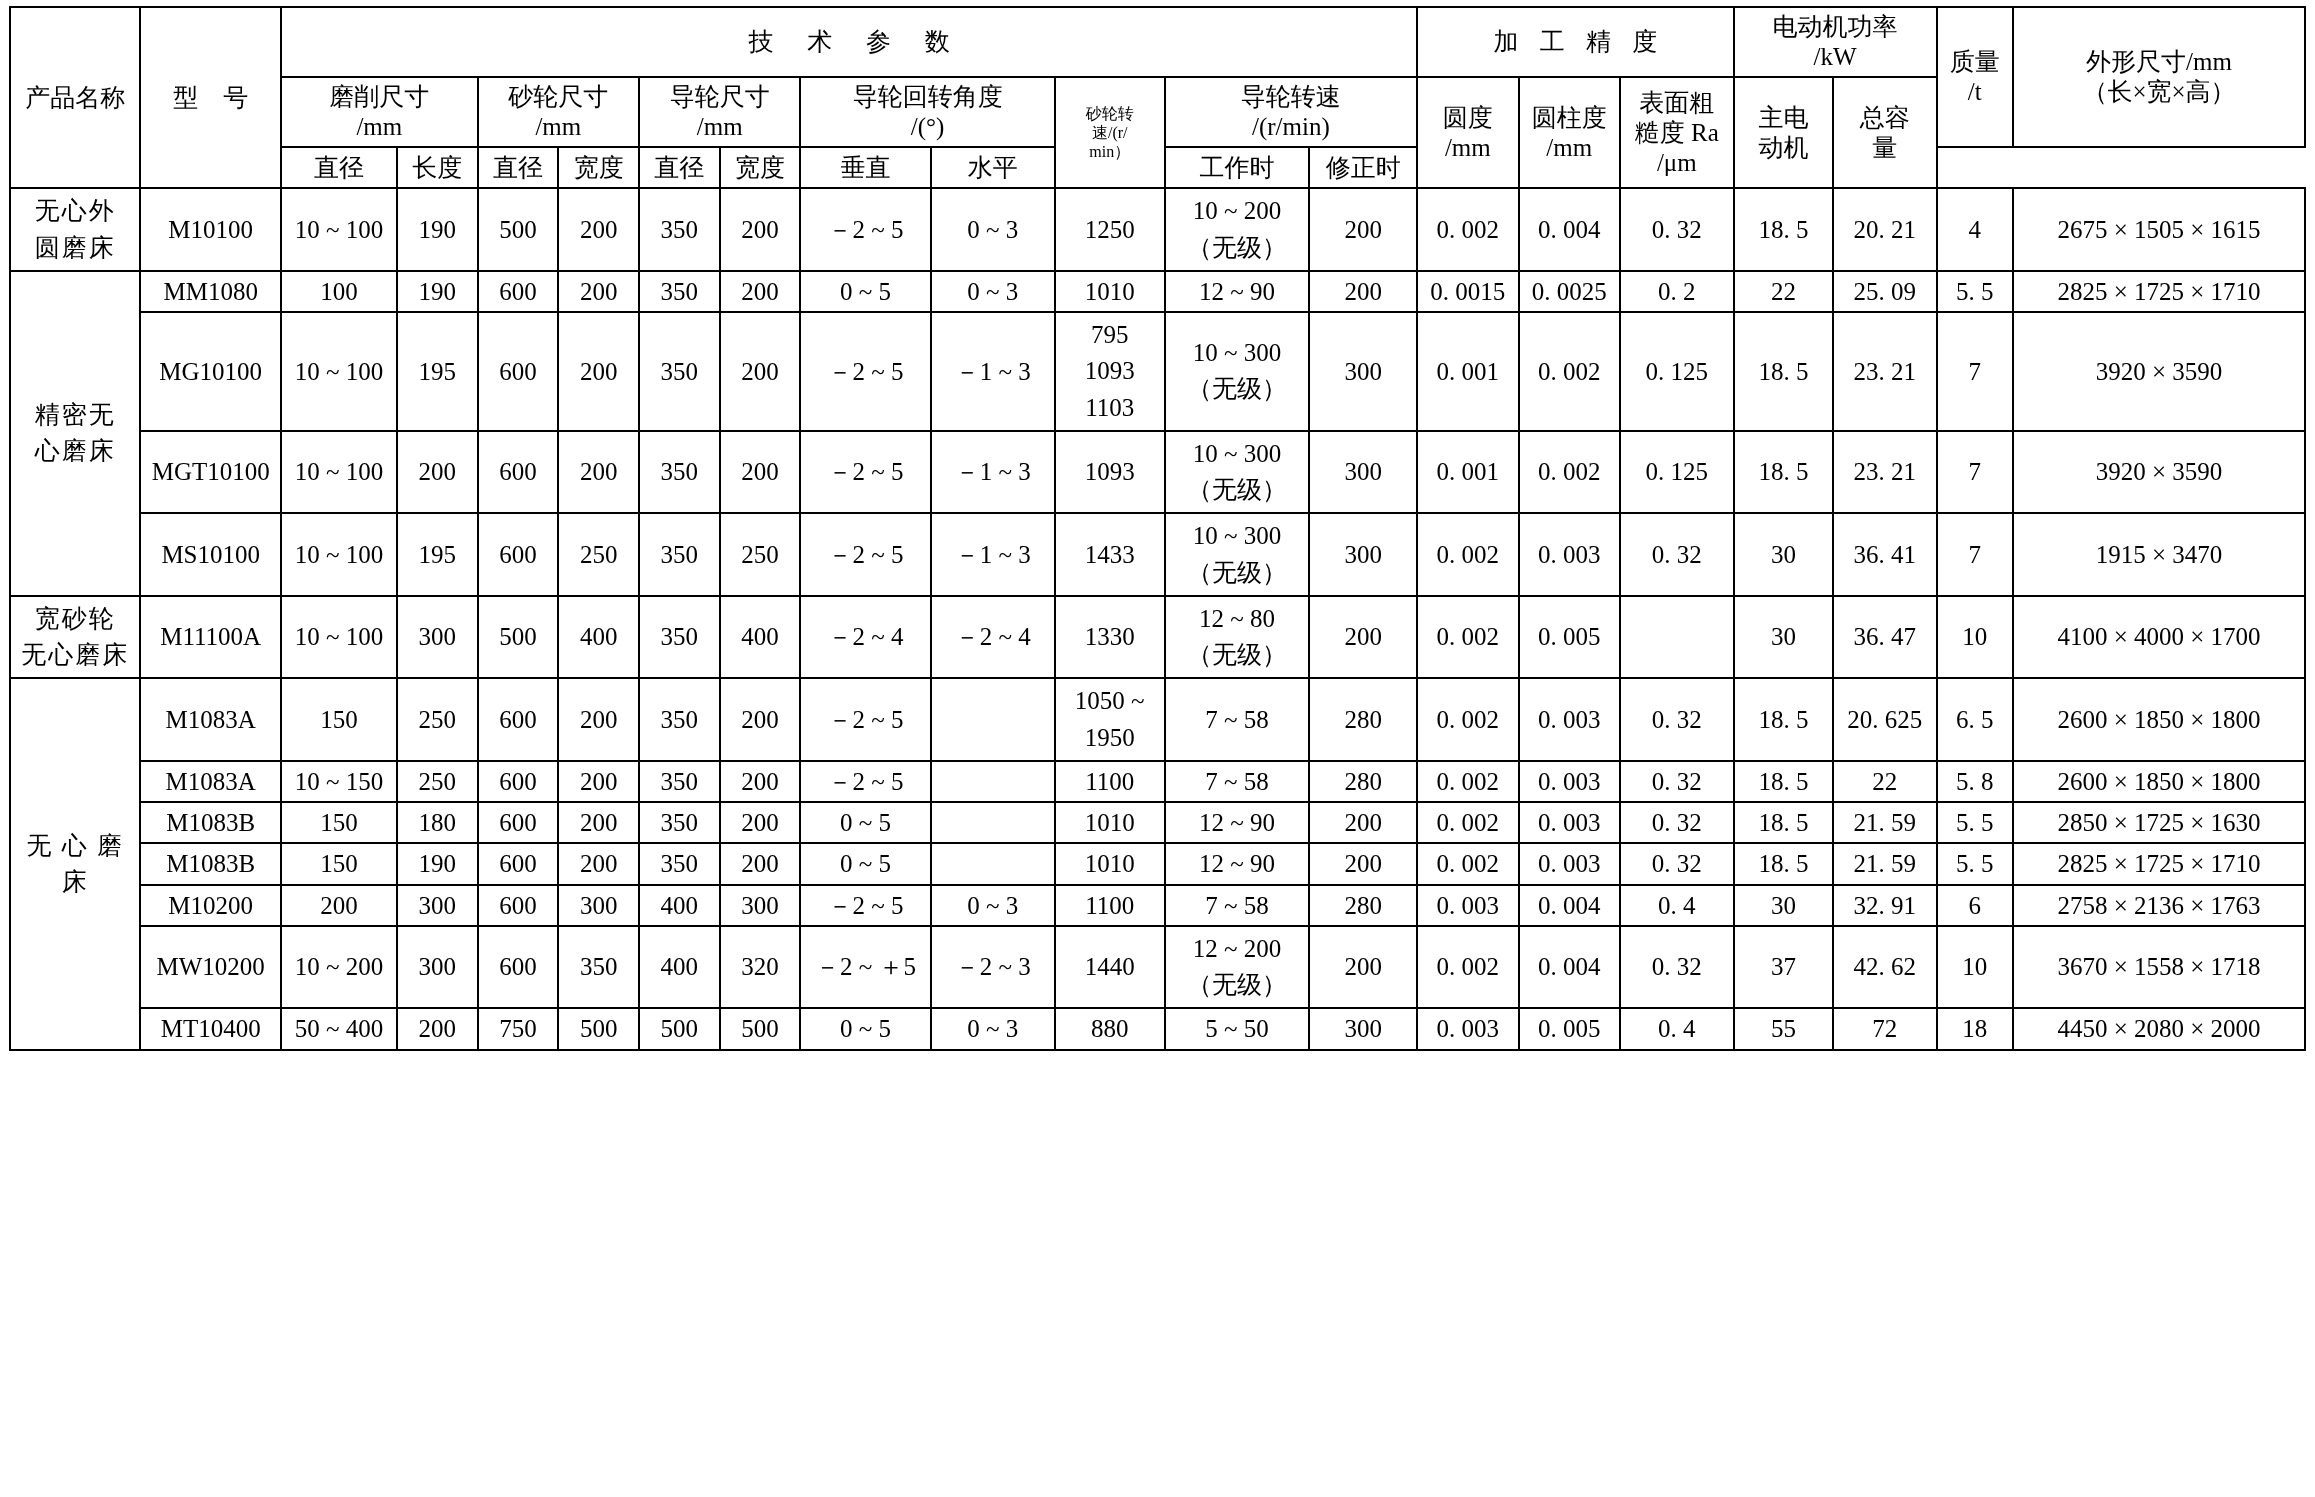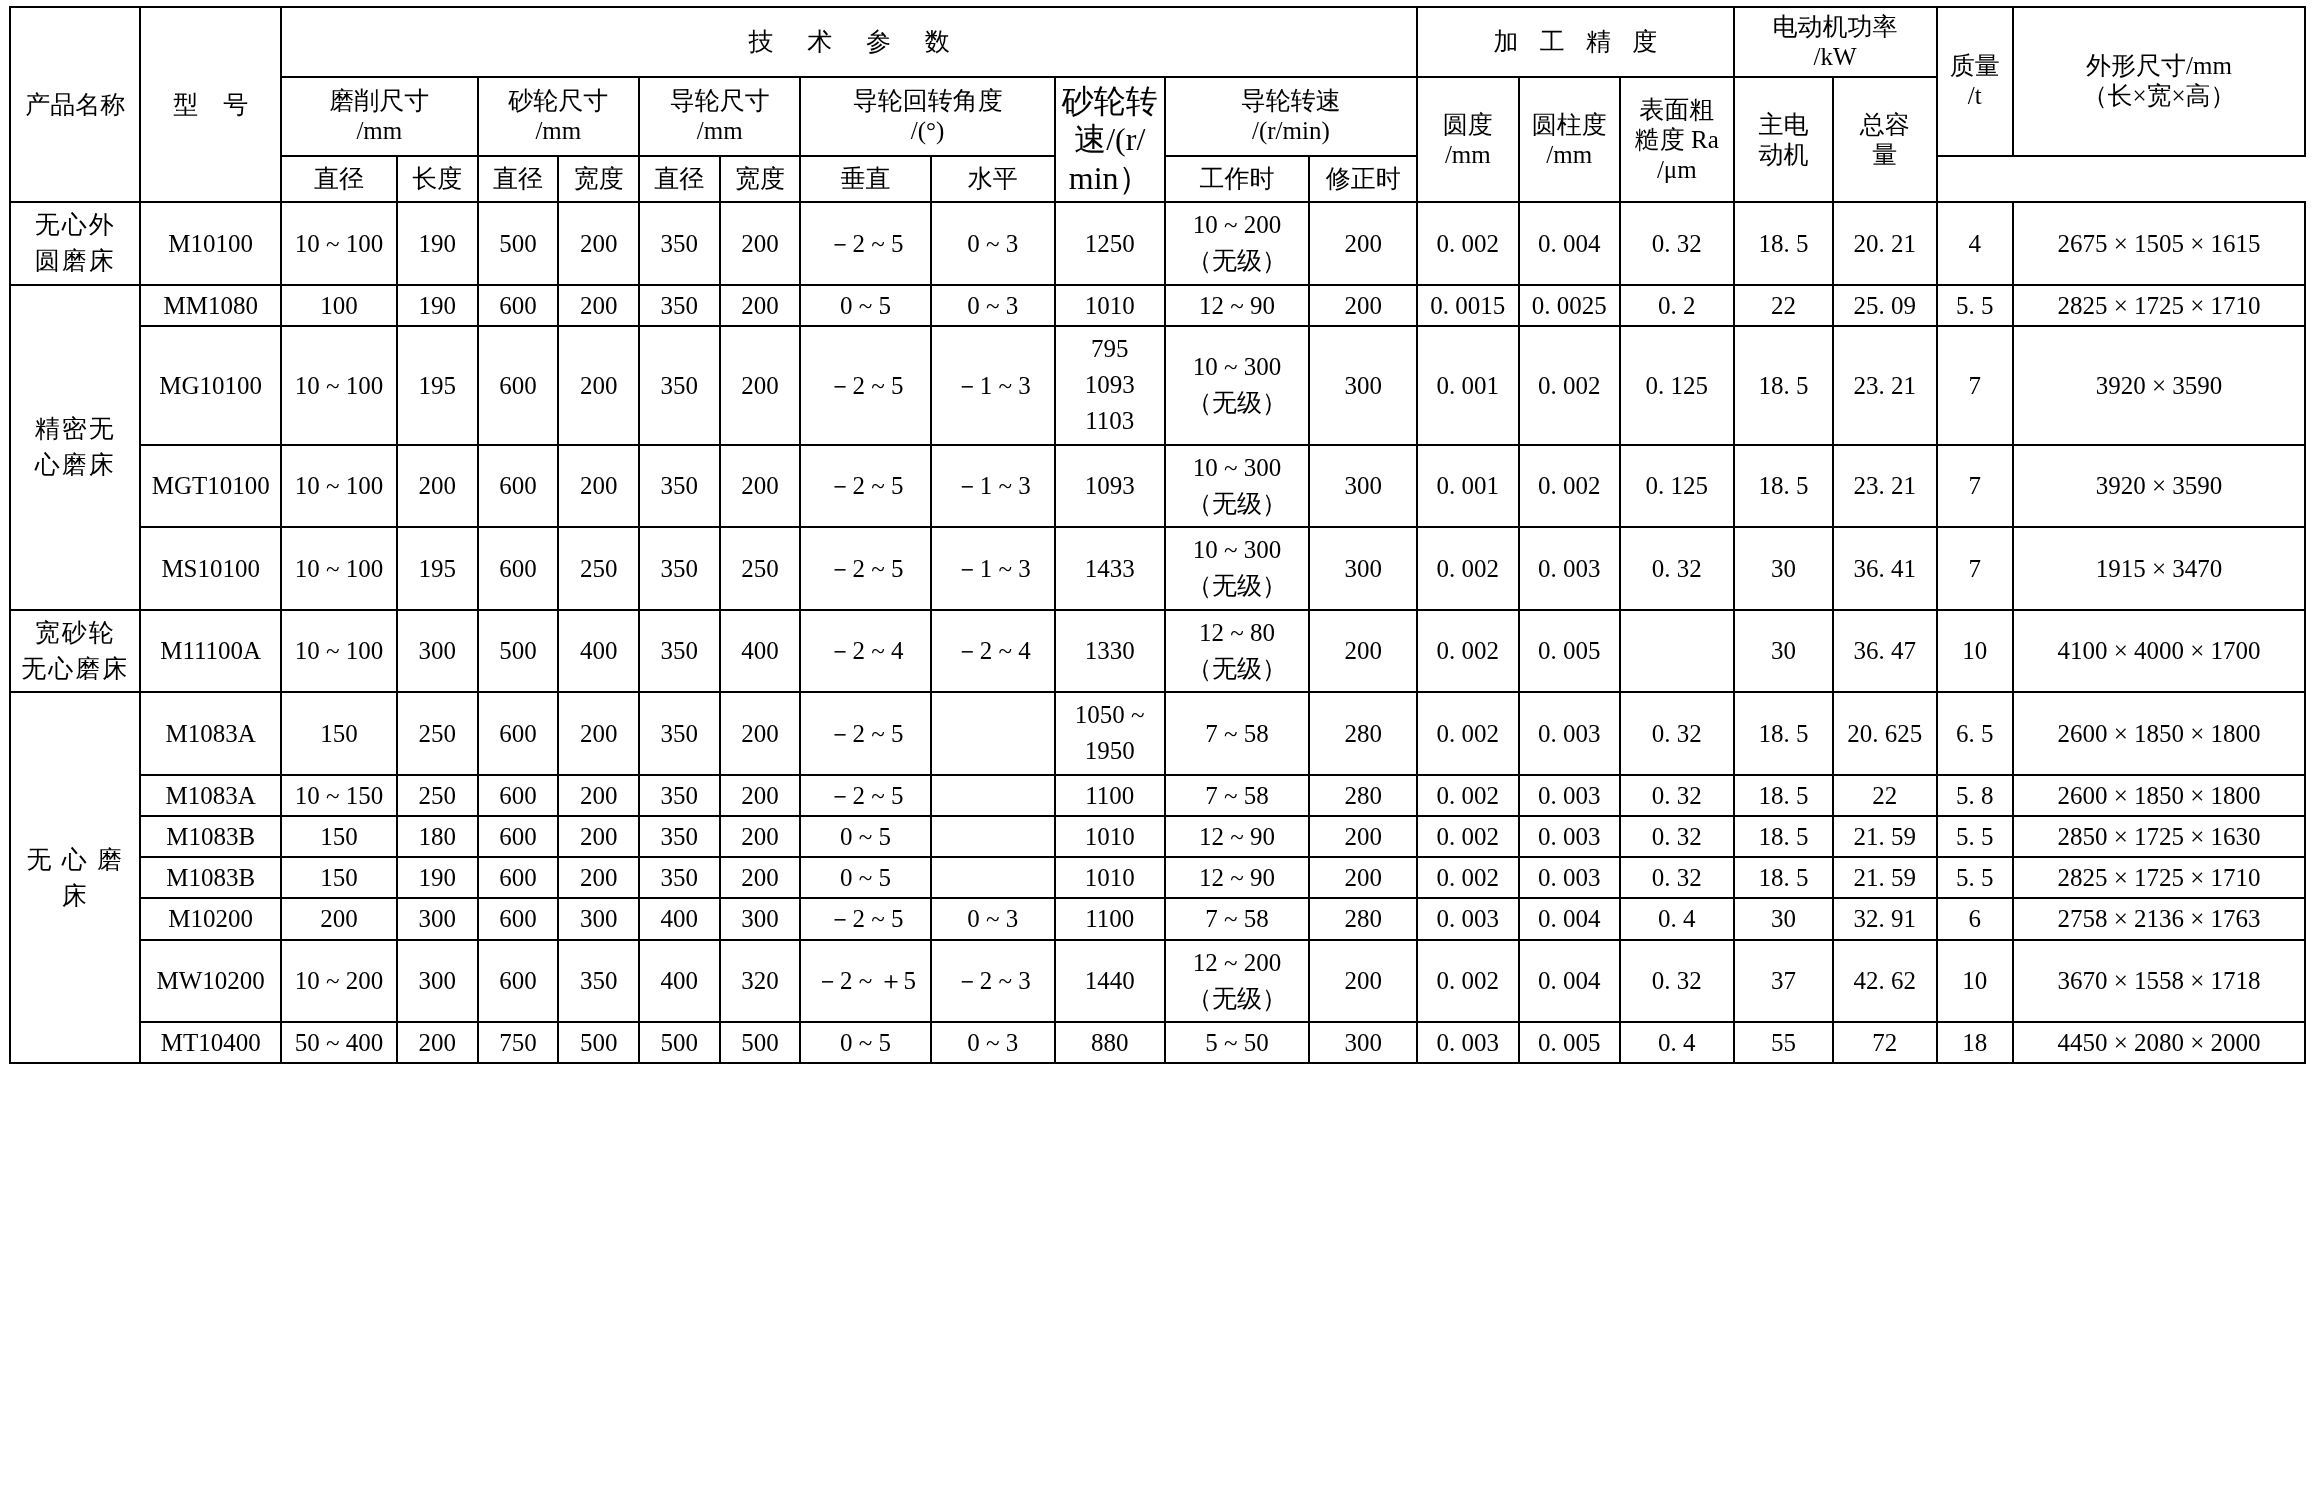--- a/index.html
+++ b/index.html
@@ -44,21 +44,21 @@
   .hdr-mid {
     letter-spacing: 0.3em;
     text-indent: 0.3em;
   }
   .two-line {
     white-space: normal;
     line-height: 1.2;
     margin-left: 16px;
   }
   .small {
-    font-size: 32px;
+    font-size: 16px;
   }
   .prodname {
     white-space: normal;
     line-height: 1.3;
     letter-spacing: 0.08em;
   }
   .multi {
     white-space: normal;
     line-height: 1.45;
   }

